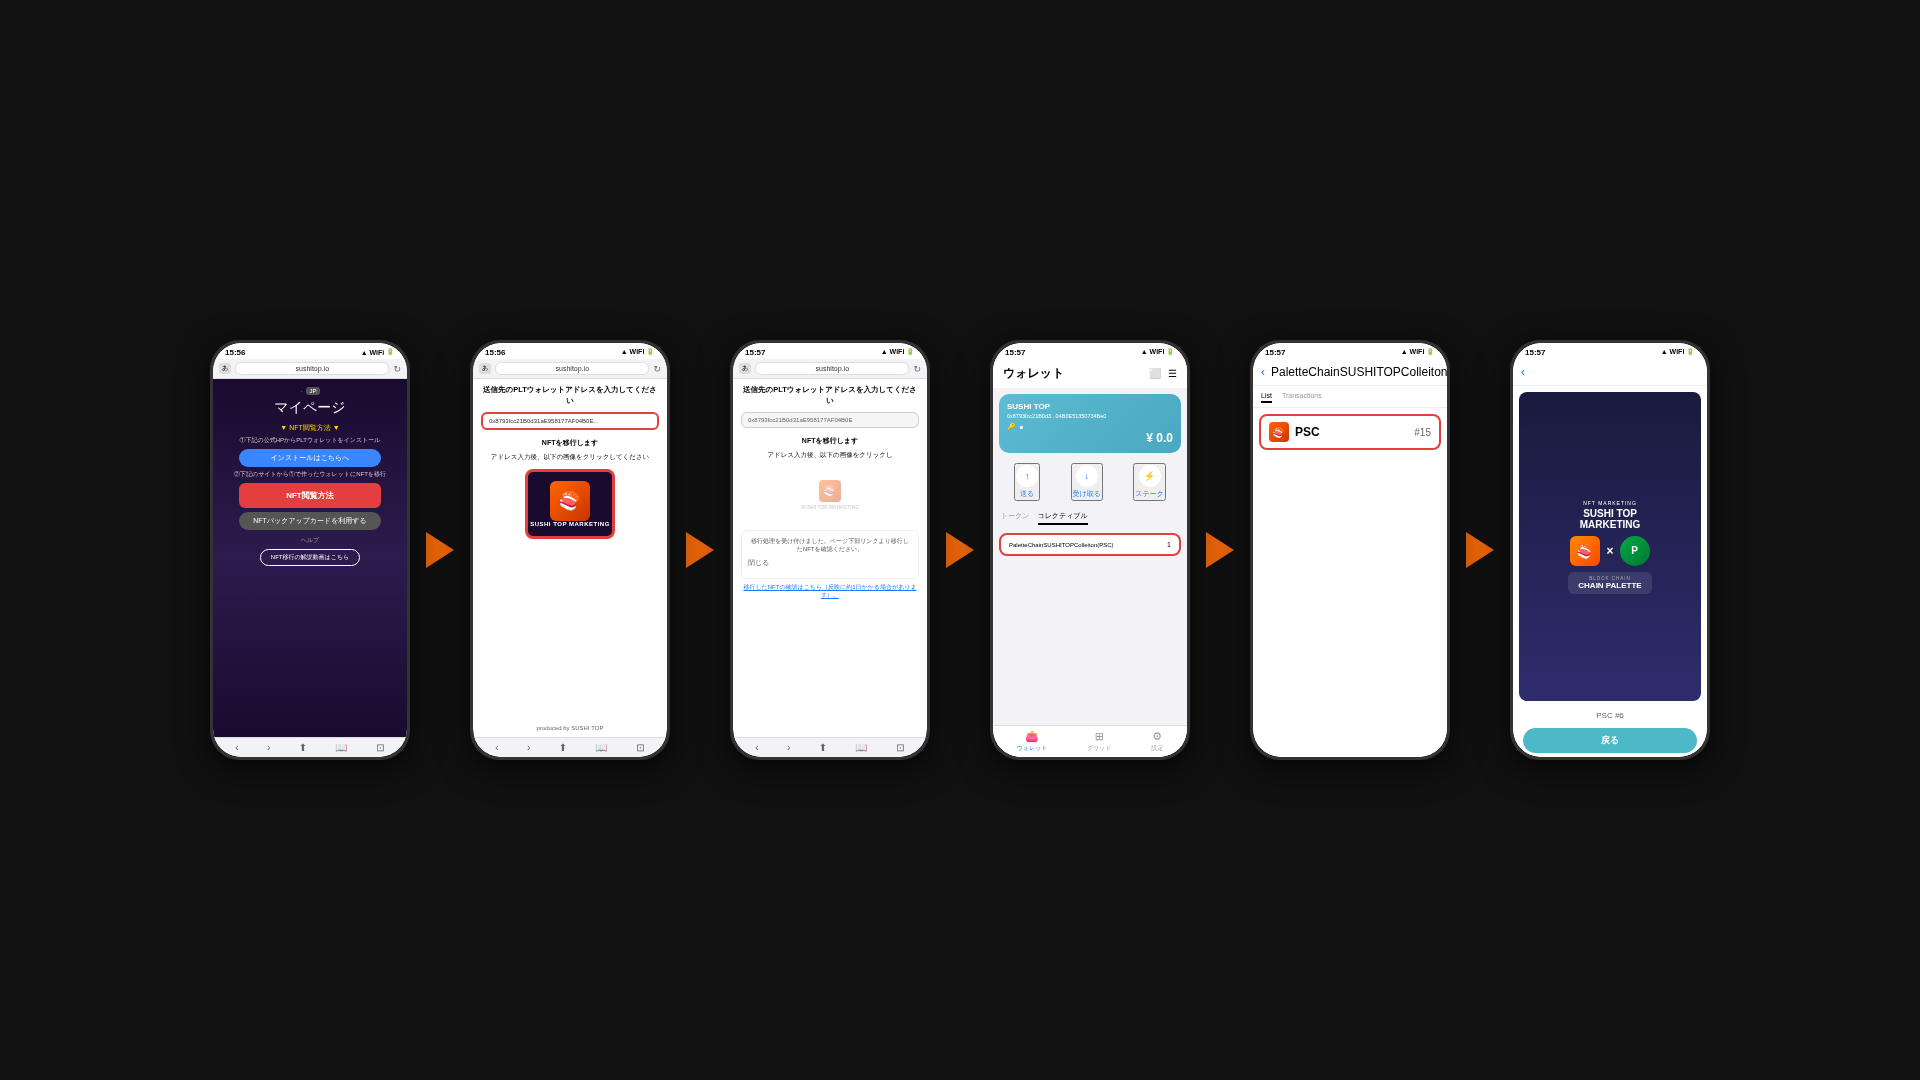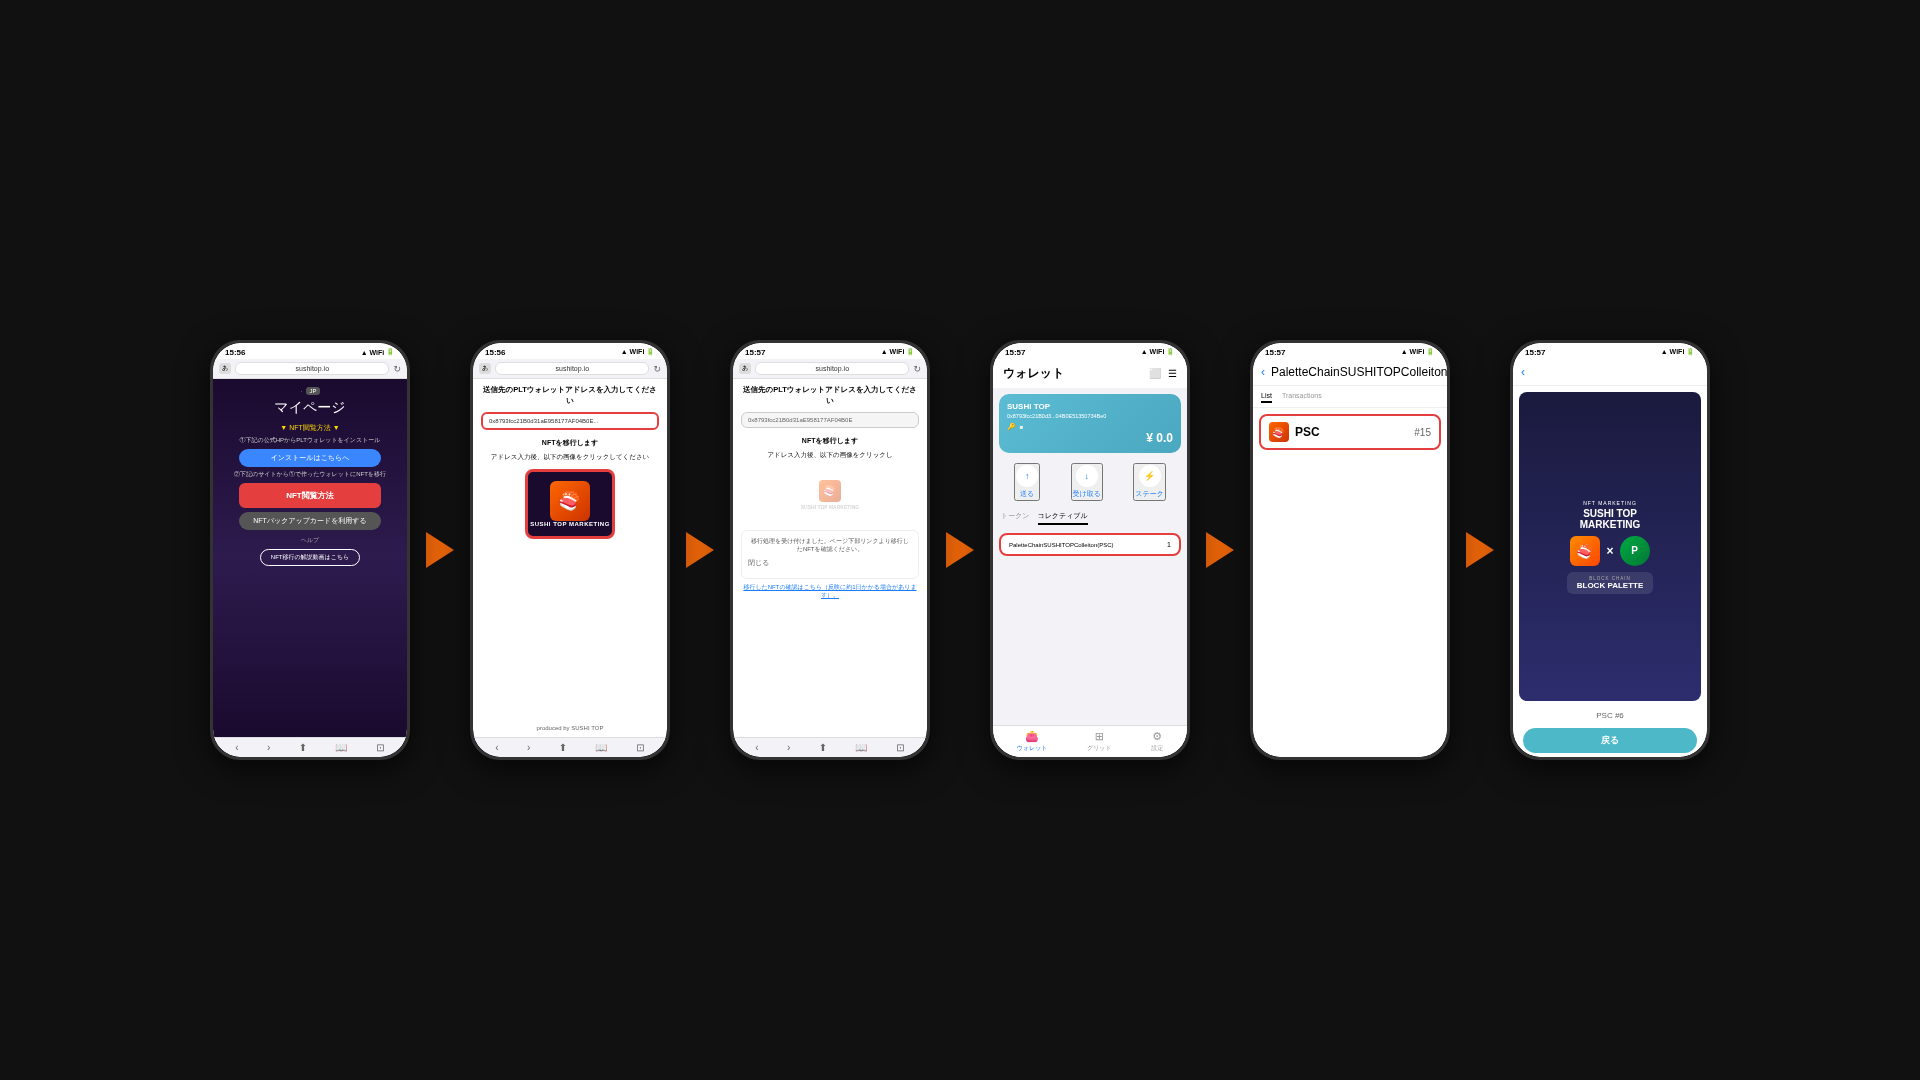--- a/index.html
+++ b/index.html
@@ -947,21 +947,21 @@
               <span>SUSHI TOP</span><br>
               <span>MARKETING</span>
             </div>
             <div class="nft-logos-row">
               <div class="nft-logo-box">🍣</div>
               <div class="nft-logo-x">×</div>
               <div class="nft-logo-box2">P</div>
             </div>
             <div class="blockchain-section">
               <div class="blockchain-label">BLOCK CHAIN</div>
-              <div class="blockchain-name">BLOCK PALETTE</div>
+              <div class="blockchain-name">CHAIN PALETTE</div>
             </div>
           </div>
           <div class="nft-psc-label">PSC #6</div>
           <button class="nft-return-btn">戻る</button>
         </div>
       </div>
     </div>
   </div>
 
 </div>

